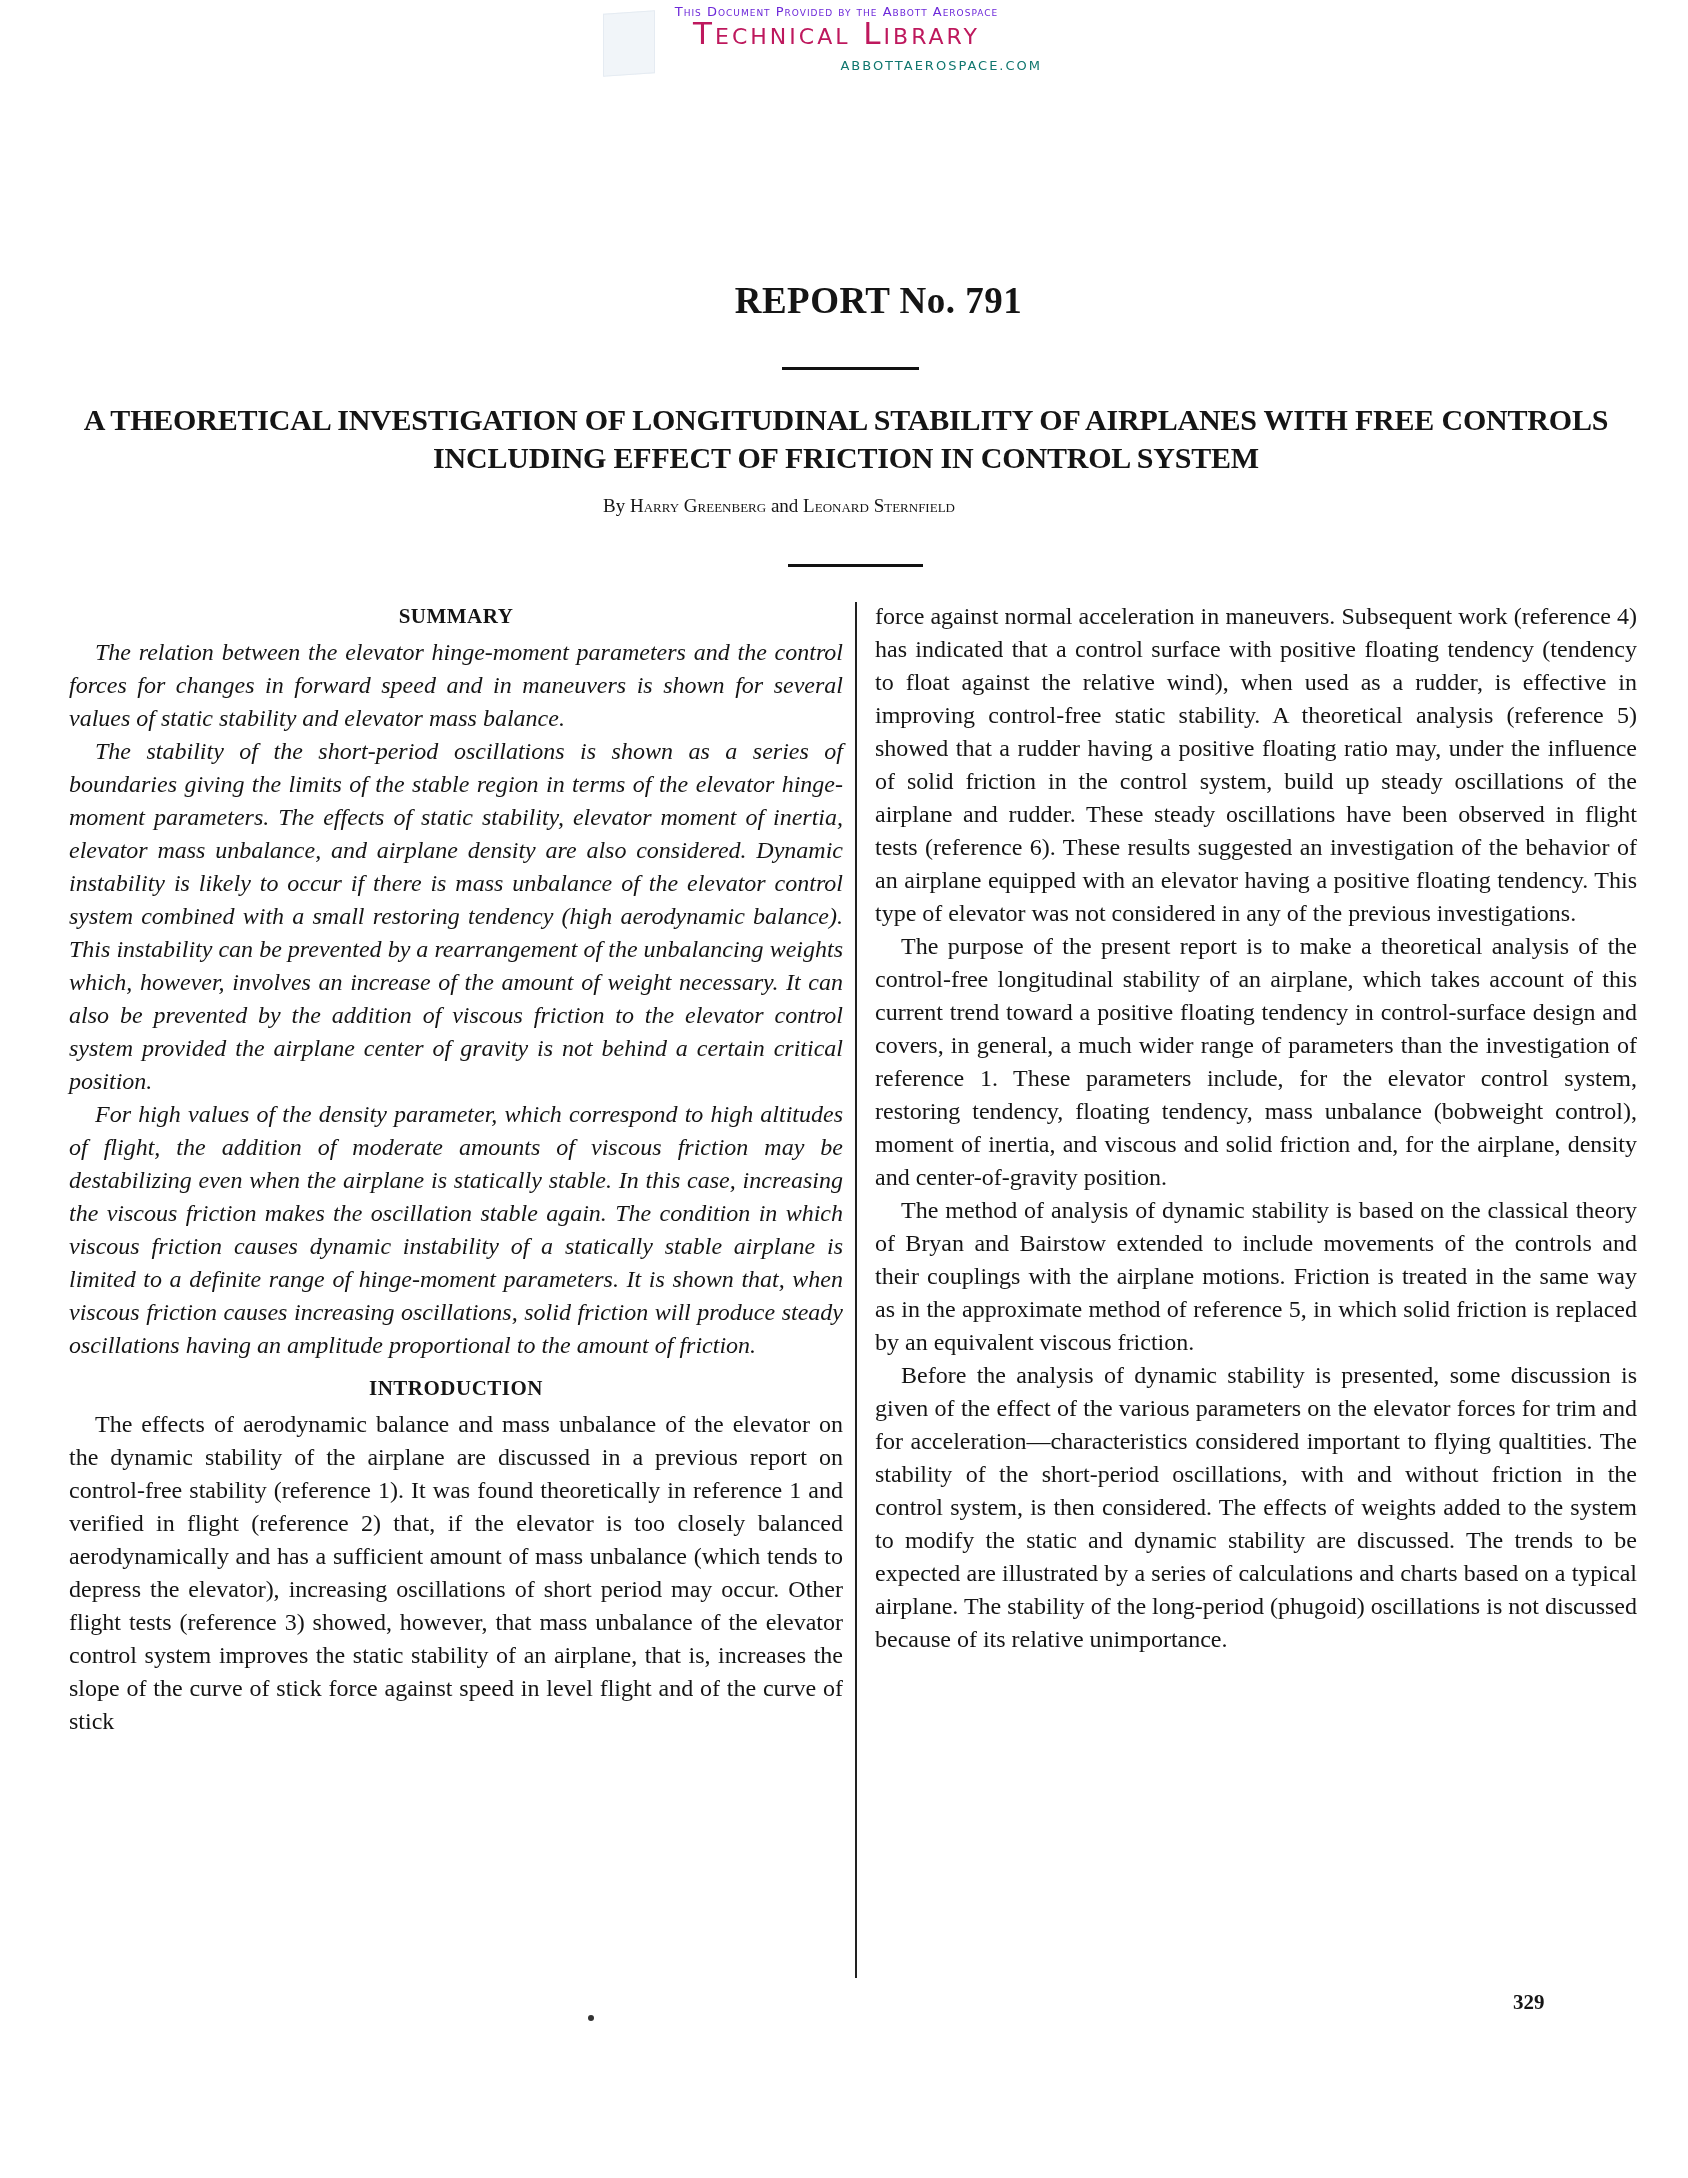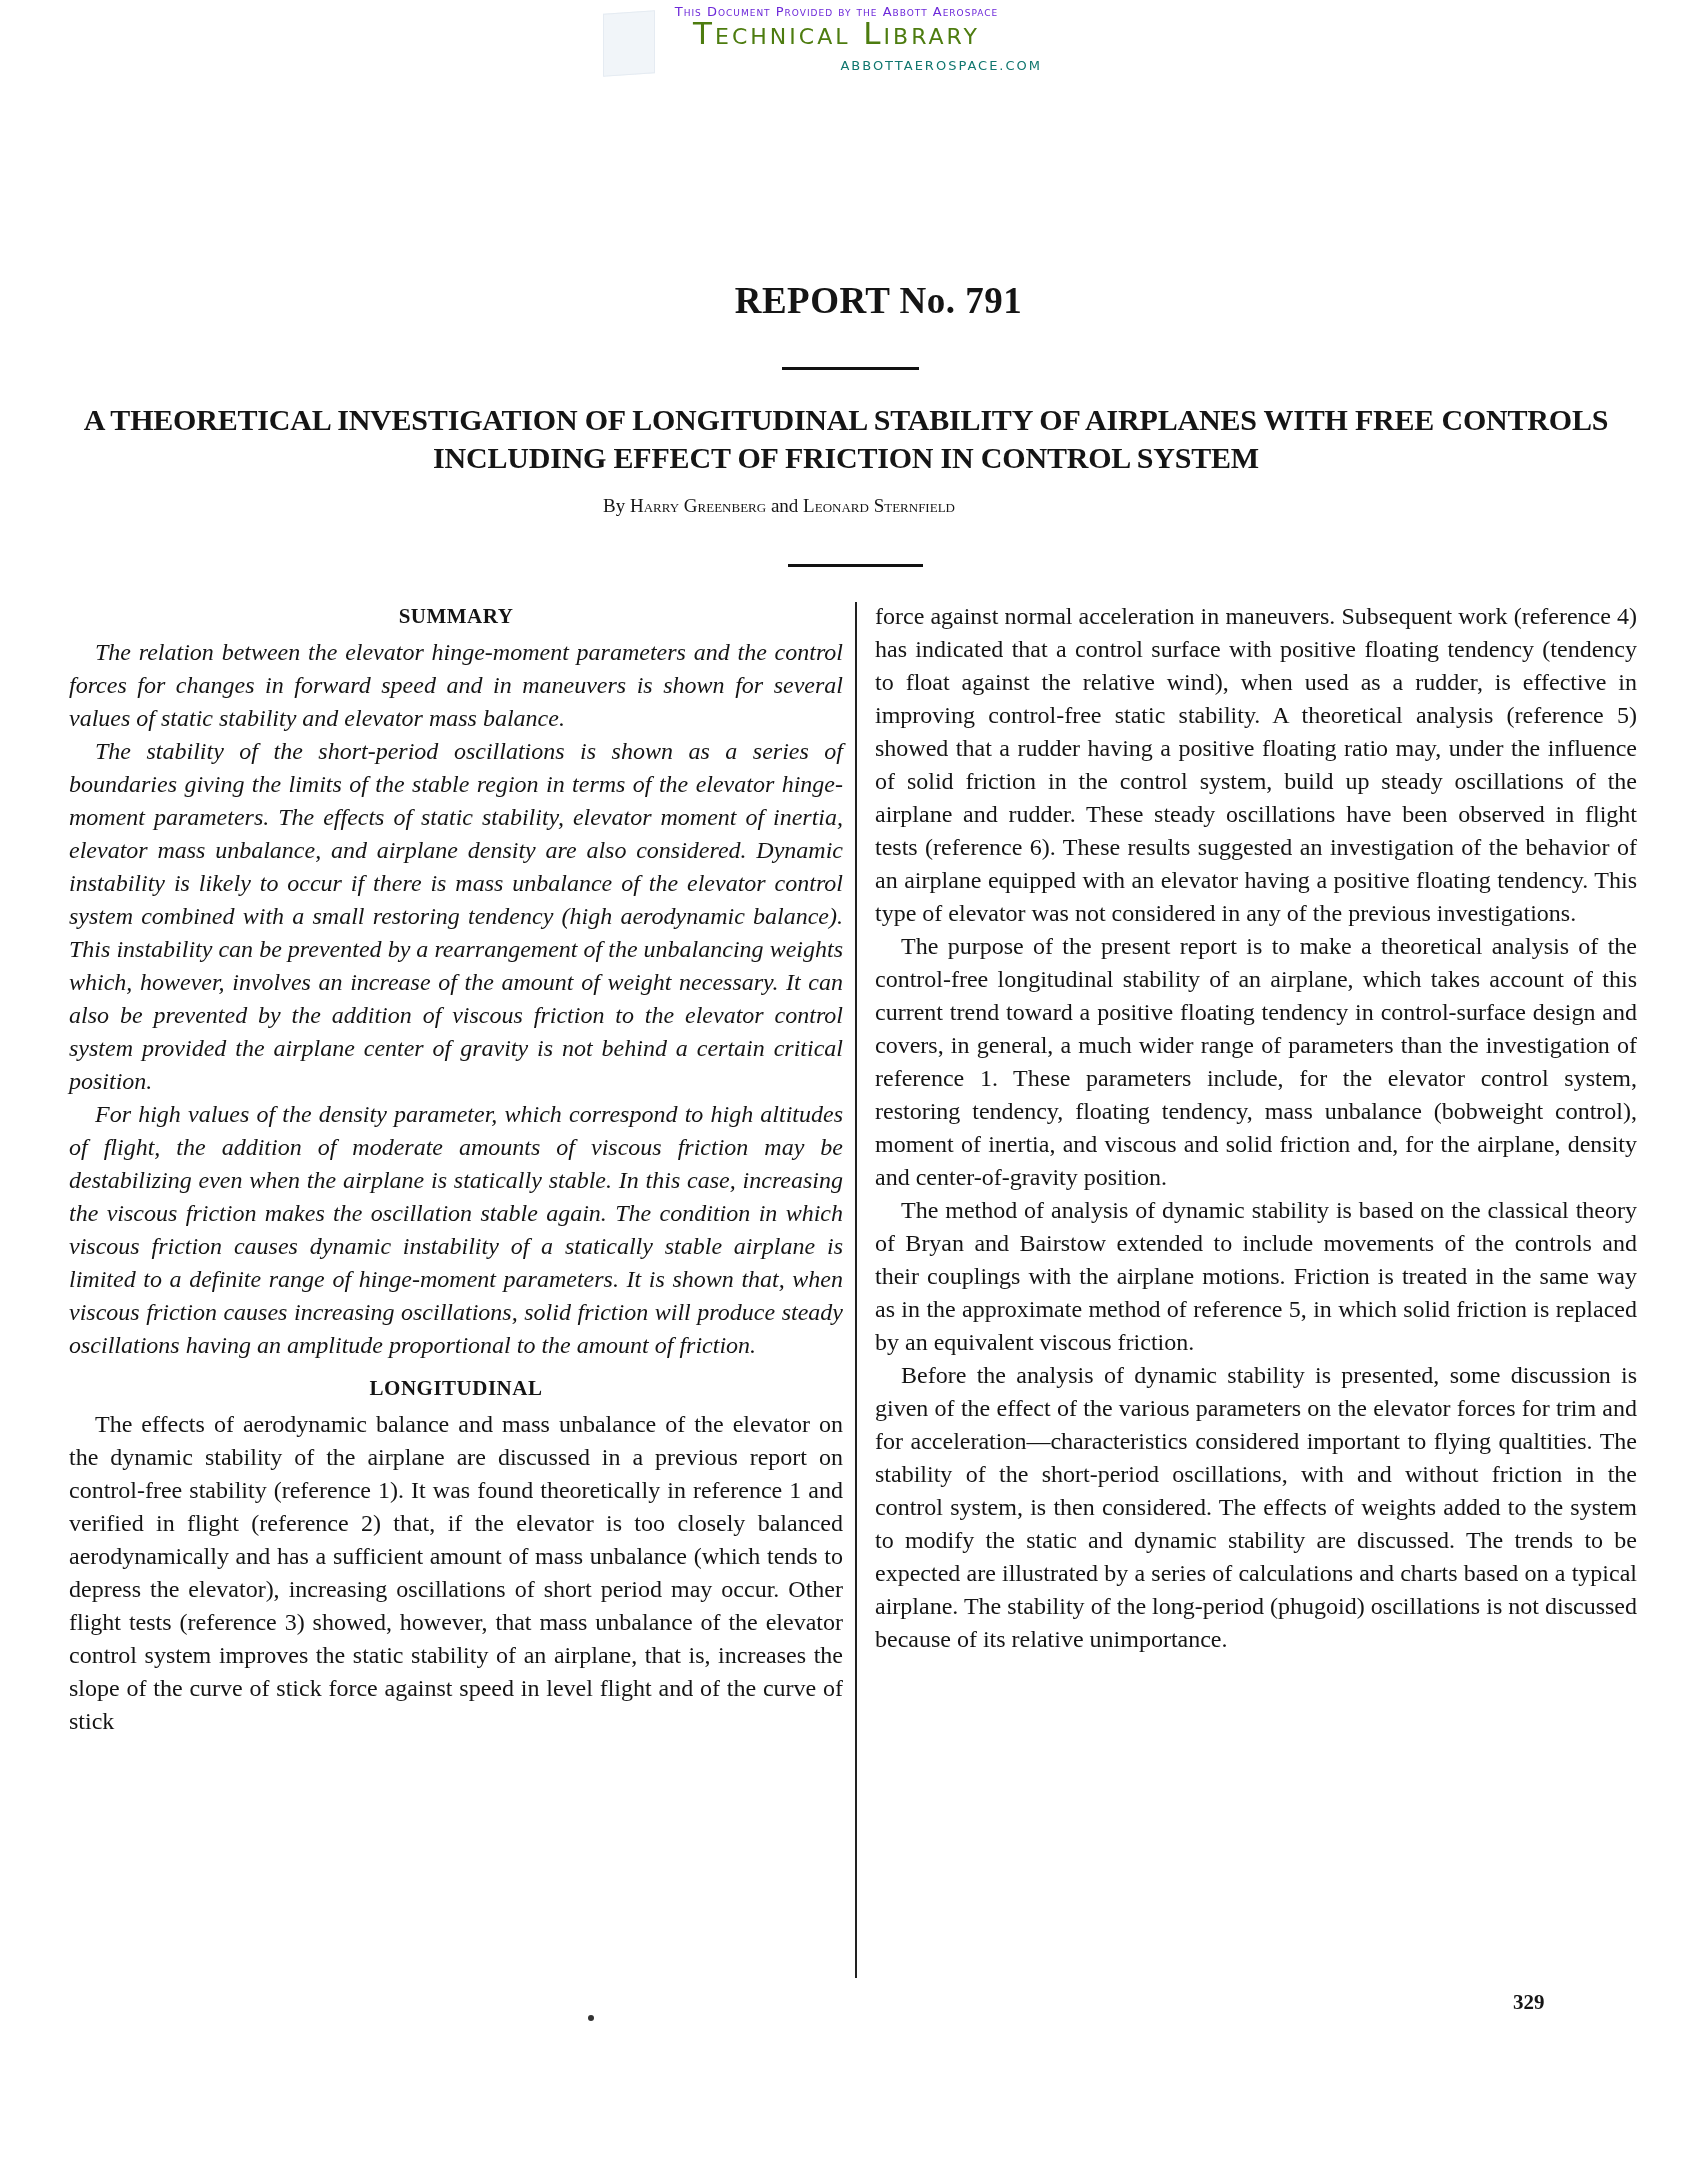--- a/index.html
+++ b/index.html
@@ -9,21 +9,21 @@
 
   
   .wm { left: 589px; top: 2px; width: 495px; height: 71px; }
   .wm-page { position: absolute; left: 14px; top: 10px; width: 50px; height: 61px;
              background: #eef3f8; border: 1px solid #dfe7ef; transform: skewY(-4deg); opacity: .8; }
   .wm-line1 { position: absolute; left: 0; top: 2px; width: 495px; text-align: center;
               font-family: "DejaVu Sans", sans-serif; font-size: 13px; letter-spacing: 1px;
               color: #6d28d9; font-variant: small-caps; white-space: nowrap; }
   .wm-line2 { position: absolute; left: 0; top: 16px; width: 495px; text-align: center;
               font-family: "DejaVu Sans", sans-serif; font-size: 31px; letter-spacing: 3px;
-              color: #4d7c0f; font-variant: small-caps; white-space: nowrap; line-height: 1; }
+              color: #be185d; font-variant: small-caps; white-space: nowrap; line-height: 1; }
   .wm-line3 { position: absolute; right: 42px; top: 56px; font-family: "DejaVu Sans", sans-serif;
               font-size: 13px; letter-spacing: 2px; color: #0f766e; white-space: nowrap; }
 
   .report-no { left: 0; width: 1689px; top: 279px; text-align: center;
                font-size: 37px; font-weight: bold; letter-spacing: 0.5px; padding-left: 34px; }
   .rule { height: 3px; background: #111; }
   .rule1 { left: 782px; top: 367px; width: 137px; }
   .rule2 { left: 788px; top: 564px; width: 135px; }
 
   .title { left: 59px; width: 1574px; top: 401px; text-align: center;
@@ -67,21 +67,21 @@
 </div>
 <div class="abs rule rule2"></div>
 
 <div class="abs col col-left">
   <div class="summary">
     <div class="sec-head">SUMMARY</div>
     <p>The relation between the elevator hinge-moment parameters and the control forces for changes in forward speed and in maneuvers is shown for several values of static stability and elevator mass balance.</p>
     <p>The stability of the short-period oscillations is shown as a series of boundaries giving the limits of the stable region in terms of the elevator hinge-moment parameters. The effects of static stability, elevator moment of inertia, elevator mass unbalance, and airplane density are also considered. Dynamic instability is likely to occur if there is mass unbalance of the elevator control system combined with a small restoring tendency (high aerodynamic balance). This instability can be prevented by a rearrangement of the unbalancing weights which, however, involves an increase of the amount of weight necessary. It can also be prevented by the addition of viscous friction to the elevator control system provided the airplane center of gravity is not behind a certain critical position.</p>
     <p>For high values of the density parameter, which correspond to high altitudes of flight, the addition of moderate amounts of viscous friction may be destabilizing even when the airplane is statically stable. In this case, increasing the viscous friction makes the oscillation stable again. The condition in which viscous friction causes dynamic instability of a statically stable airplane is limited to a definite range of hinge-moment parameters. It is shown that, when viscous friction causes increasing oscillations, solid friction will produce steady oscillations having an amplitude proportional to the amount of friction.</p>
   </div>
-  <div class="sec-head intro-head">LONGITUDINAL</div>
+  <div class="sec-head intro-head">INTRODUCTION</div>
   <p>The effects of aerodynamic balance and mass unbalance of the elevator on the dynamic stability of the airplane are discussed in a previous report on control-free stability (reference 1). It was found theoretically in reference 1 and verified in flight (reference 2) that, if the elevator is too closely balanced aerodynamically and has a sufficient amount of mass unbalance (which tends to depress the elevator), increasing oscillations of short period may occur. Other flight tests (reference 3) showed, however, that mass unbalance of the elevator control system improves the static stability of an airplane, that is, increases the slope of the curve of stick force against speed in level flight and of the curve of stick</p>
 </div>
 
 <div class="abs col-divider"></div>
 
 <div class="abs col col-right">
   <p class="noindent">force against normal acceleration in maneuvers. Subsequent work (reference 4) has indicated that a control surface with positive floating tendency (tendency to float against the relative wind), when used as a rudder, is effective in improving control-free static stability. A theoretical analysis (reference 5) showed that a rudder having a positive floating ratio may, under the influence of solid friction in the control system, build up steady oscillations of the airplane and rudder. These steady oscillations have been observed in flight tests (reference 6). These results suggested an investigation of the behavior of an airplane equipped with an elevator having a positive floating tendency. This type of elevator was not considered in any of the previous investigations.</p>
   <p>The purpose of the present report is to make a theoretical analysis of the control-free longitudinal stability of an airplane, which takes account of this current trend toward a positive floating tendency in control-surface design and covers, in general, a much wider range of parameters than the investigation of reference 1. These parameters include, for the elevator control system, restoring tendency, floating tendency, mass unbalance (bobweight control), moment of inertia, and viscous and solid friction and, for the airplane, density and center-of-gravity position.</p>
   <p>The method of analysis of dynamic stability is based on the classical theory of Bryan and Bairstow extended to include movements of the controls and their couplings with the airplane motions. Friction is treated in the same way as in the approximate method of reference 5, in which solid friction is replaced by an equivalent viscous friction.</p>
   <p>Before the analysis of dynamic stability is presented, some discussion is given of the effect of the various parameters on the elevator forces for trim and for acceleration—characteristics considered important to flying qualtities. The stability of the short-period oscillations, with and without friction in the control system, is then considered. The effects of weights added to the system to modify the static and dynamic stability are discussed. The trends to be expected are illustrated by a series of calculations and charts based on a typical airplane. The stability of the long-period (phugoid) oscillations is not discussed because of its relative unimportance.</p>

